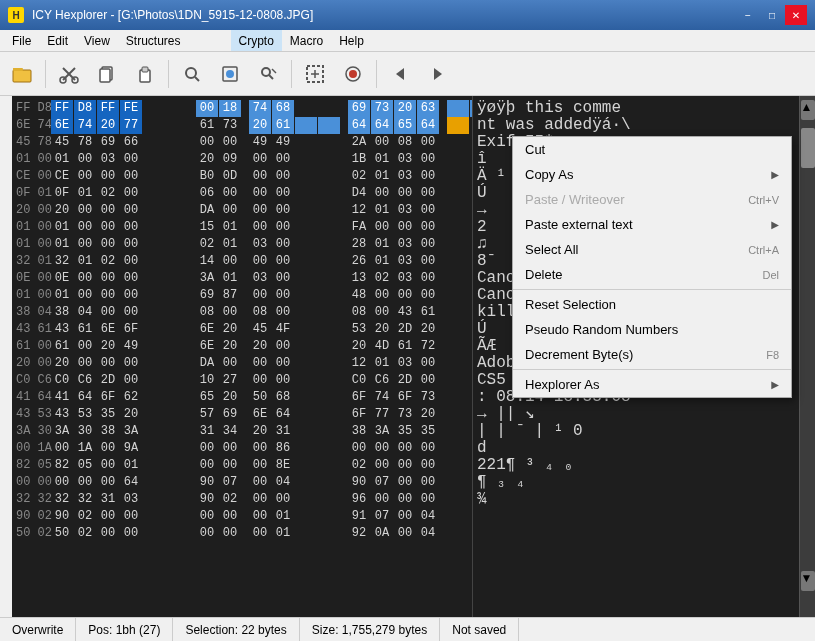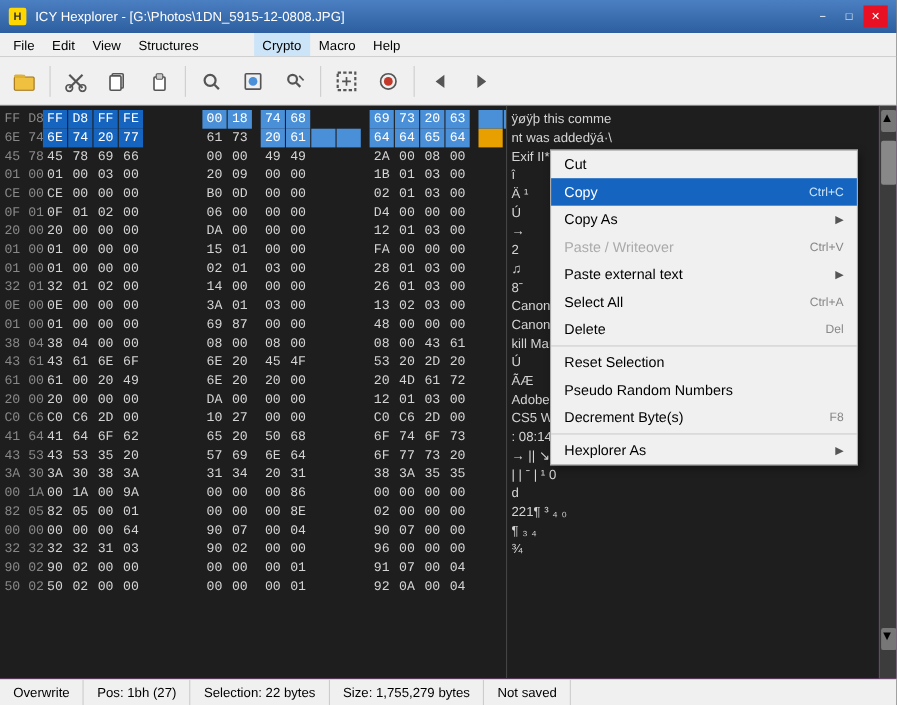--- a/index.html
+++ b/index.html
@@ -104,23 +104,24 @@
       width: 1px;
       height: 28px;
       background: #ccc;
       margin: 0 3px;
     }
 
     
     #main {
       display: flex;
       height: calc(641px - 30px - 22px - 44px - 24px);
-      background: #701a75;
+      background: #3b82f6;
       overflow: hidden;
       position: relative;
+      margin-left: 12px;
     }
 
     
     #hex-content {
       flex: 1;
       display: flex;
       background: #1e1e1e;
       overflow: hidden;
       font-family: 'Courier New', monospace;
       font-size: 12px;
@@ -250,22 +251,22 @@
     }
     .status-segment:first-child {
       padding-left: 4px;
     }
 
     
     .char-row {
       white-space: nowrap;
       line-height: 17px;
       color: #d4d4d4;
-      font-family: Liberation Sans, sans-serif;
-      font-size: 12px;
+      font-family: Liberation Mono, monospace;
+      font-size: 16px;
     }
   </style>
 </head>
 <body>
 
 <div id="title-bar">
   <div id="title-bar-left">
     <div id="title-bar-icon">H</div>
     <span>ICY Hexplorer - [G:\Photos\1DN_5915-12-0808.JPG]</span>
   </div>
@@ -1129,24 +1130,20 @@
     <div style="width:14px;height:20px;background:#777;margin-top:4px;border-radius:2px;">▲</div>
     <div style="width:14px;height:40px;background:#888;margin-top:8px;border-radius:2px;"></div>
     <div style="width:14px;height:20px;background:#777;position:absolute;bottom:26px;border-radius:2px;">▼</div>
   </div>
 
   <div id="context-menu">
   <div class="ctx-item">
         <span>Cut</span>
         <span></span>
       </div>
-      <div class="ctx-item active">
-        <span>Copy</span>
-        <span class="shortcut">Ctrl+C</span>
-      </div>
       <div class="ctx-item">
         <span>Copy As</span>
         <span class="arrow">▶</span>
       </div>
       <div class="ctx-item disabled">
         <span>Paste / Writeover</span>
         <span class="shortcut">Ctrl+V</span>
       </div>
       <div class="ctx-item">
         <span>Paste external text</span>

